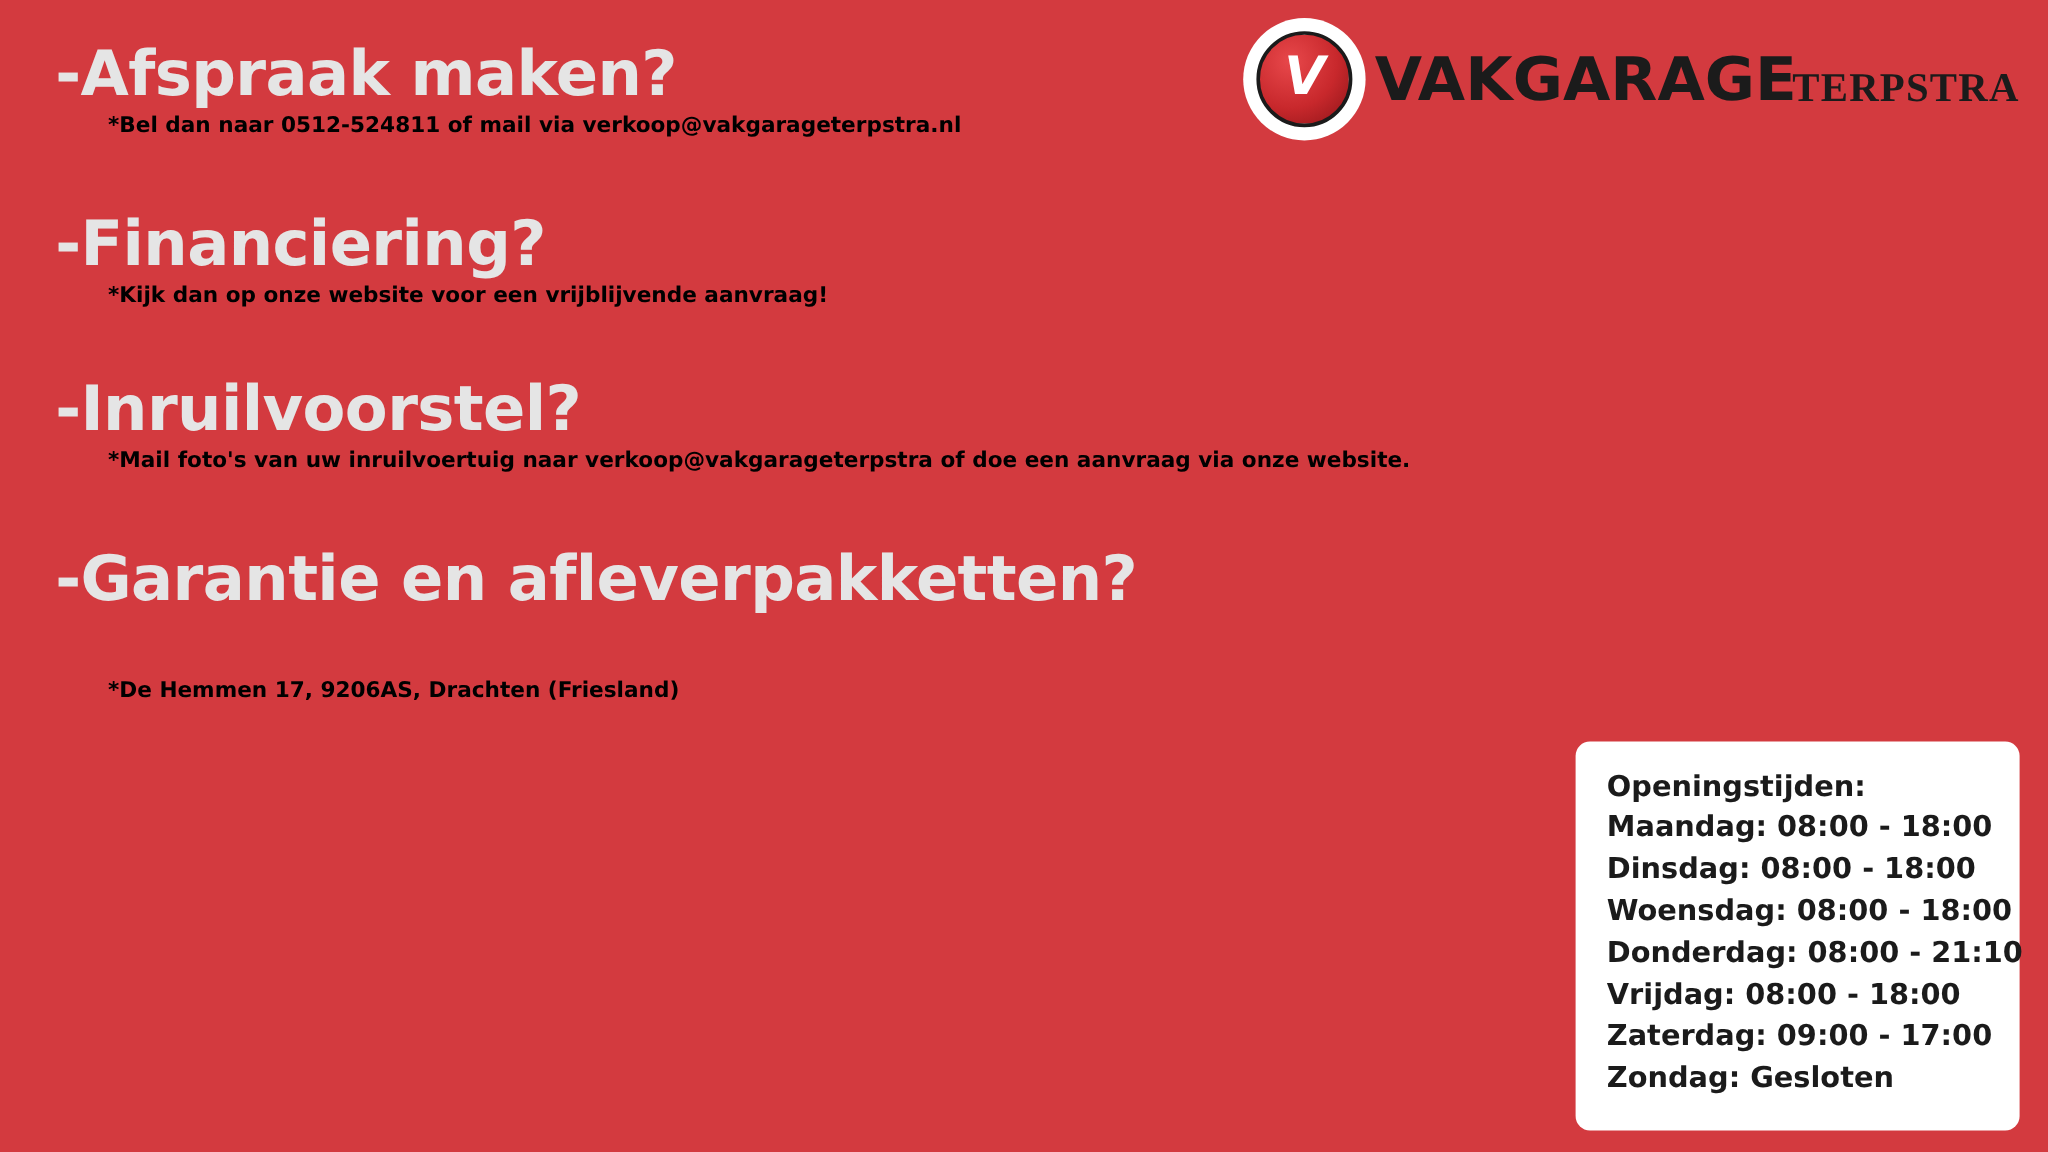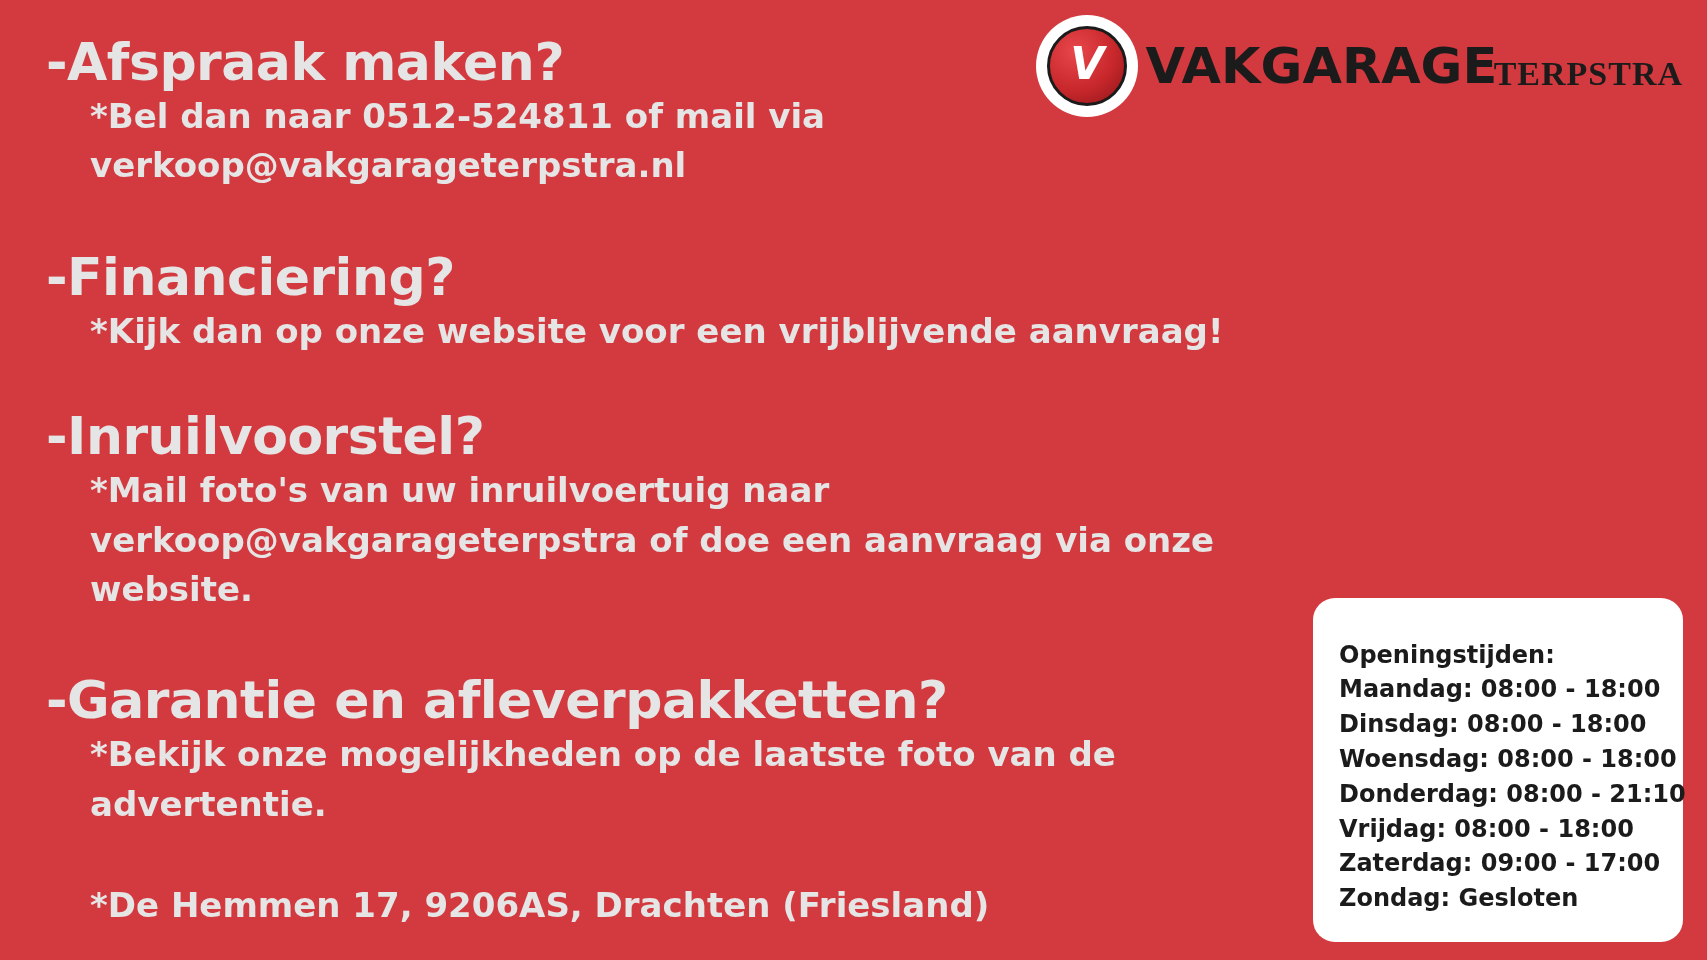--- a/index.html
+++ b/index.html
@@ -97,44 +97,44 @@
     color: #e5e5e5;
     font-family: "DejaVu Sans", sans-serif;
     font-weight: bold;
     font-size: 52px;
     line-height: 1.08;
     letter-spacing: -0.5px;
     margin: 0 0 2px 0;
     white-space: nowrap;
   }
   .sub {
-    color: #e5e5e5;
+    color: #000000;
     font-family: "DejaVu Sans", sans-serif;
     font-weight: bold;
-    font-size: 34px;
+    font-size: 18px;
     line-height: 1.45;
     margin: 0 0 0 44px;
     max-width: 1290px;
   }
 
   .b1 { margin-bottom: 58px; }
   .b2 { margin-bottom: 52px; }
   .b3 { margin-bottom: 58px; }
   .b4 { margin-bottom: 52px; }
   .b5 { margin-bottom: 0; }
 
   
   .hours {
     position: absolute;
     right: 24px;
     bottom: 18px;
     width: 370px;
     background: #ffffff;
-    border-radius: 22px;
-    padding: 40px 26px 26px 26px;
+    border-radius: 12px;
+    padding: 20px 26px 26px 26px;
     box-sizing: border-box;
   }
   .hours-line {
     font-family: "DejaVu Sans", sans-serif;
     font-weight: bold;
     font-size: 24px;
     color: #1b1b1b;
     line-height: 1.45;
     white-space: nowrap;
   }
@@ -168,21 +168,20 @@
       <p class="sub">*Kijk dan op onze website voor een vrijblijvende aanvraag!</p>
     </div>
 
     <div class="block b3">
       <p class="heading">-Inruilvoorstel?</p>
       <p class="sub">*Mail foto's van uw inruilvoertuig naar verkoop@vakgarageterpstra of doe een aanvraag via onze website.</p>
     </div>
 
     <div class="block b4">
       <p class="heading">-Garantie en afleverpakketten?</p>
-      <p class="sub">*Bekijk onze mogelijkheden op de laatste foto van de advertentie.</p>
     </div>
 
     <div class="block b5">
       <p class="sub">*De Hemmen 17, 9206AS, Drachten (Friesland)</p>
     </div>
 
   </div>
 
   <div class="hours">
     <div class="hours-line">Openingstijden:</div>

